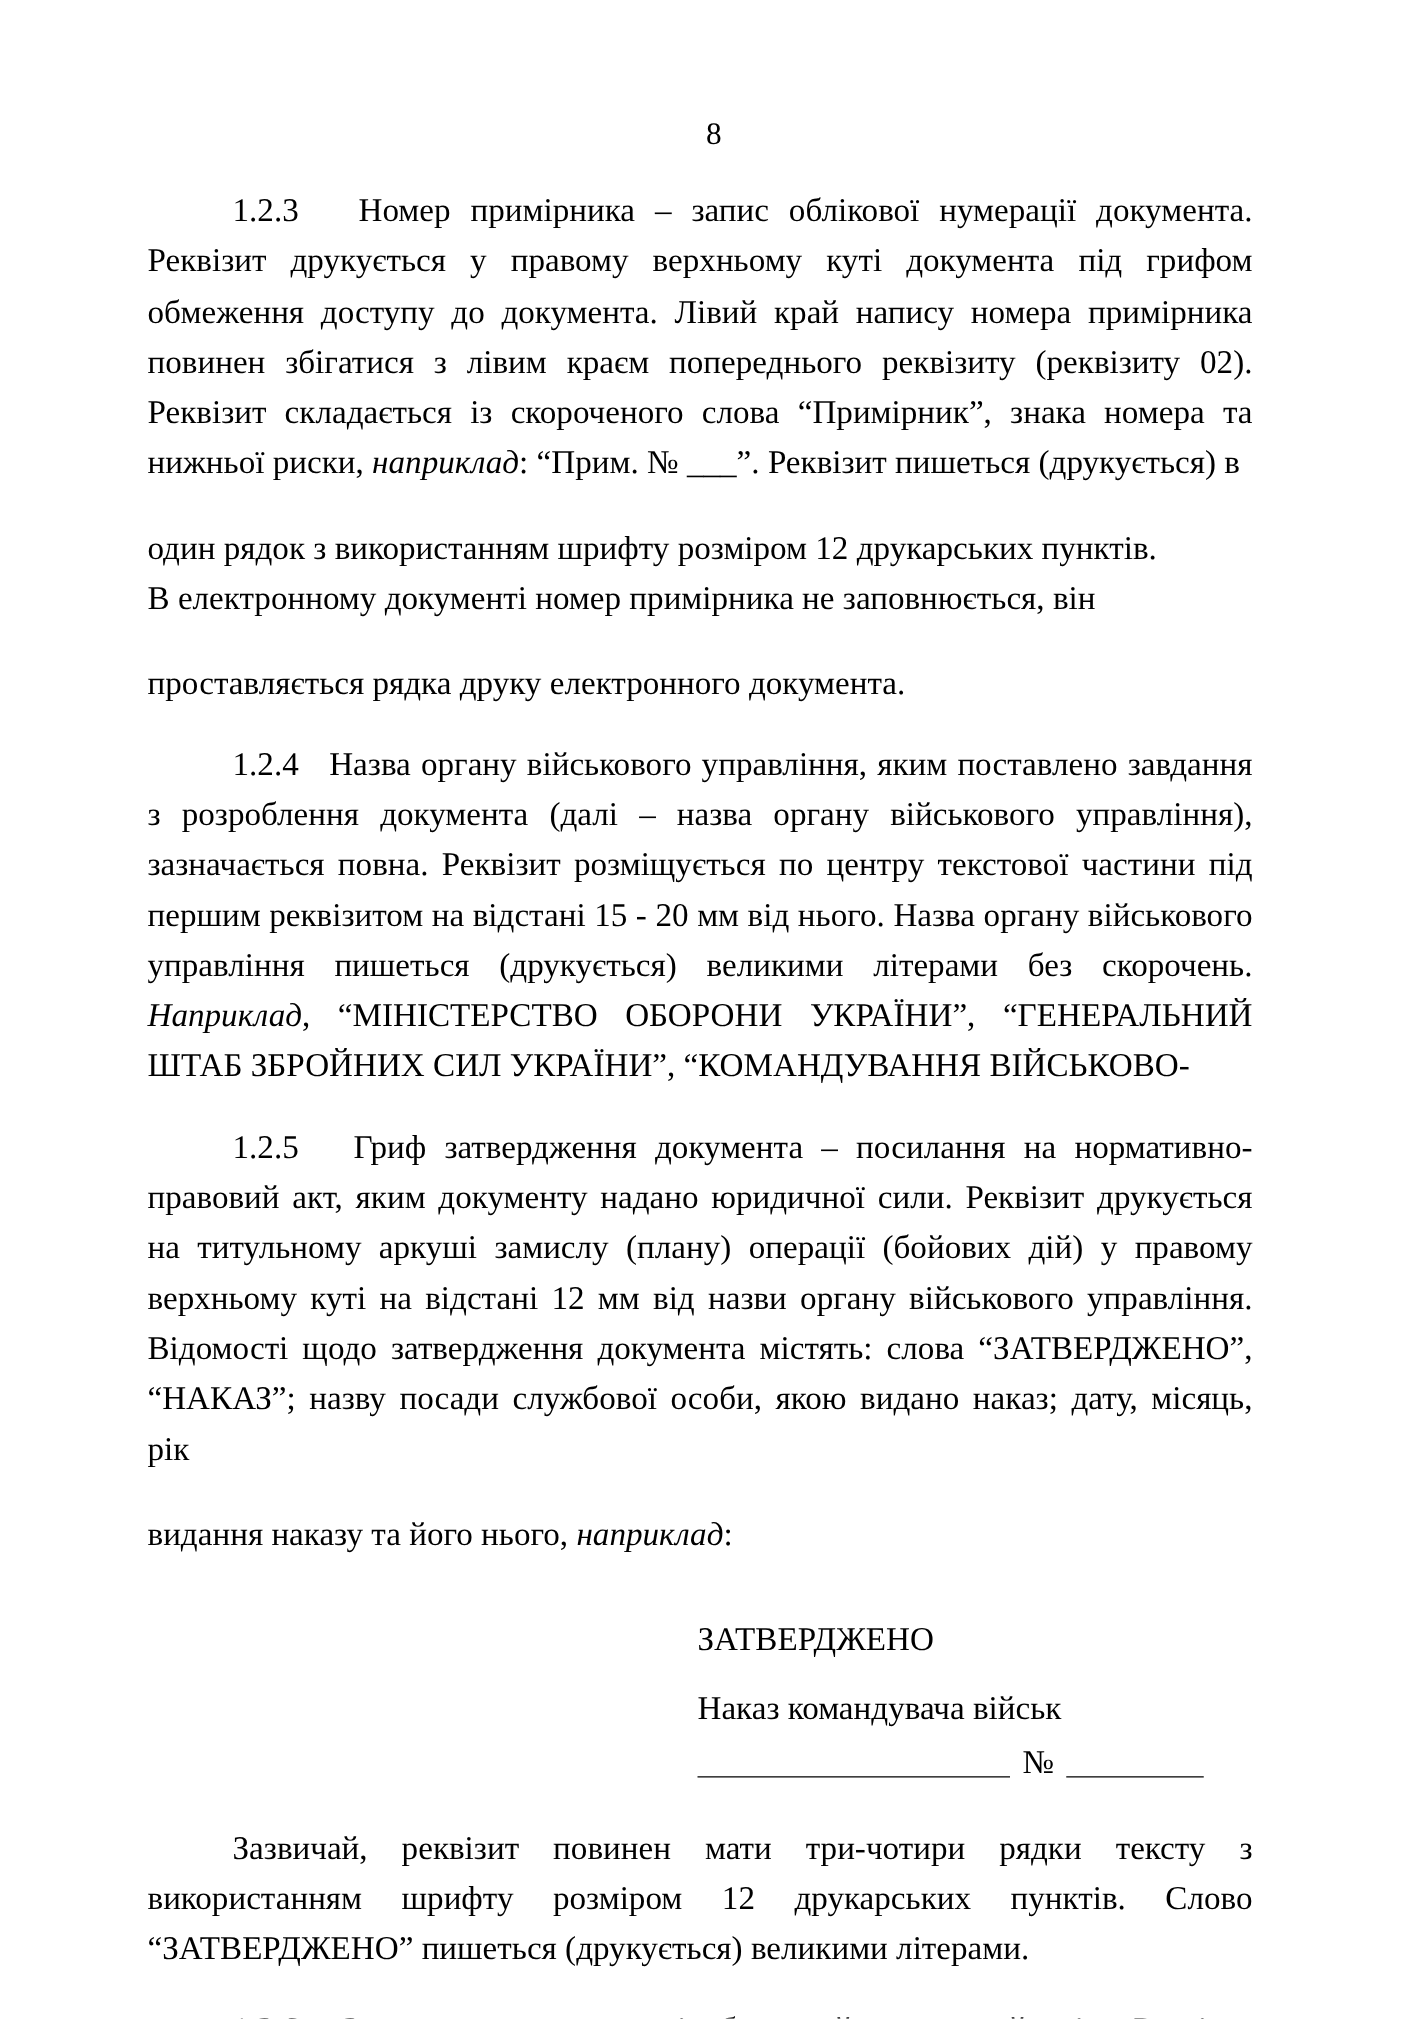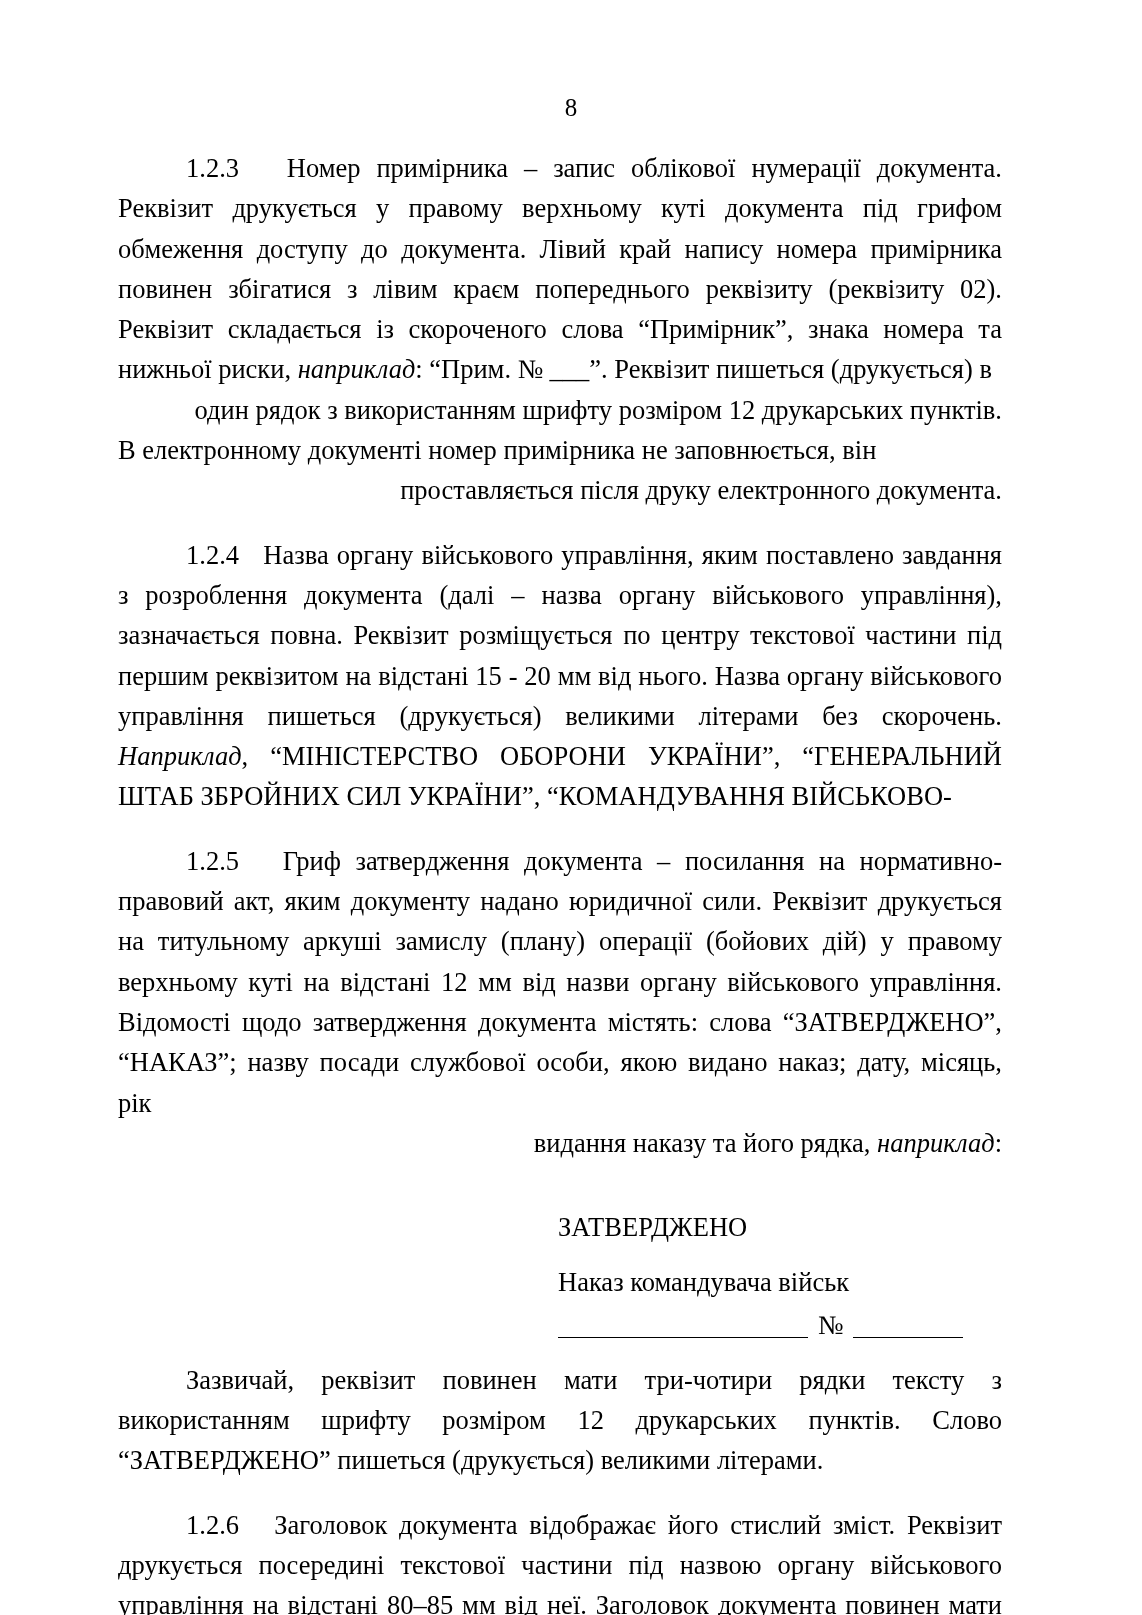--- a/index.html
+++ b/index.html
@@ -47,21 +47,22 @@
     text-indent: 68px;
   }
   .para.gap {
     margin-top: 24px;
   }
   .para.noindent {
     text-indent: 0;
   }
   
   .nostretch {
-    text-align: right;
+    text-align: left;
+    margin-top: 28px;
   }
   i, .ital {
     font-style: italic;
   }
   .approval-block {
     margin-top: 44px;
     margin-left: 440px;
     width: 430px;
     font-size: 26.5px;
     line-height: 40.3px;
@@ -87,41 +88,41 @@
     padding: 0 10px 0 10px;
     font-size: 26.5px;
     line-height: 26px;
   }
   .rule-short {
     flex: 0 0 110px;
     border-bottom: 1.6px solid #000;
     height: 26px;
   }
   .after-approval {
-    margin-top: 22px;
+    margin-top: 36px;
   }
 </style>
 </head>
 <body>
 
 <div class="page">
 
   <div class="page-number">8</div>
 
   <div class="body-area">
 
     <p class="para indent"><span>1.2.3</span>&nbsp;&nbsp;&nbsp;<span>Номер примірника – запис облікової нумерації документа. Реквізит друкується у правому верхньому куті документа під грифом обмеження доступу до документа. Лівий край напису номера примірника повинен збігатися з лівим краєм попереднього реквізиту (реквізиту 02). Реквізит складається із скороченого слова “Примірник”, знака номера та нижньої риски, </span><i>наприклад</i><span>: “Прим. № ___”. Реквізит пишеться (друкується) в</span></p>
     <p class="para noindent nostretch">один рядок з використанням шрифту розміром 12 друкарських пунктів.</p>
     <p class="para noindent">В електронному документі номер примірника не заповнюється, він</p>
-    <p class="para noindent nostretch">проставляється після друку електронного документа.</p>
+    <p class="para noindent nostretch">проставляється рядка друку електронного документа.</p>
 
     <p class="para indent gap"><span>1.2.4</span>&nbsp;&nbsp;&nbsp;<span>Назва органу військового управління, яким поставлено завдання з розроблення документа (далі – назва органу військового управління), зазначається повна. Реквізит розміщується по центру текстової частини під першим реквізитом на відстані 15 - 20 мм від нього. Назва органу військового управління пишеться (друкується) великими літерами без скорочень. </span><i>Наприклад</i><span>, “МІНІСТЕРСТВО ОБОРОНИ УКРАЇНИ”, “ГЕНЕРАЛЬНИЙ ШТАБ ЗБРОЙНИХ СИЛ УКРАЇНИ”, “КОМАНДУВАННЯ ВІЙСЬКОВО-</span></p>
 
     <p class="para indent gap"><span>1.2.5</span>&nbsp;&nbsp;&nbsp;<span>Гриф затвердження документа – посилання на нормативно-правовий акт, яким документу надано юридичної сили. Реквізит друкується на титульному аркуші замислу (плану) операції (бойових дій) у правому верхньому куті на відстані 12 мм від назви органу військового управління. Відомості щодо затвердження документа містять: слова “ЗАТВЕРДЖЕНО”, “НАКАЗ”; назву посади службової особи, якою видано наказ; дату, місяць, рік</span></p>
-    <p class="para noindent nostretch"><span>видання наказу та його рядка, </span><i>наприклад</i><span>:</span></p>
+    <p class="para noindent nostretch"><span>видання наказу та його нього, </span><i>наприклад</i><span>:</span></p>
 
     <div class="approval-block">
       <div class="approval-line">ЗАТВЕРДЖЕНО</div>
       <div class="approval-line">Наказ командувача військ</div>
       <div class="sign-row">
         <span class="rule-long"></span>
         <span class="no-mark">№</span>
         <span class="rule-short"></span>
       </div>
     </div>

